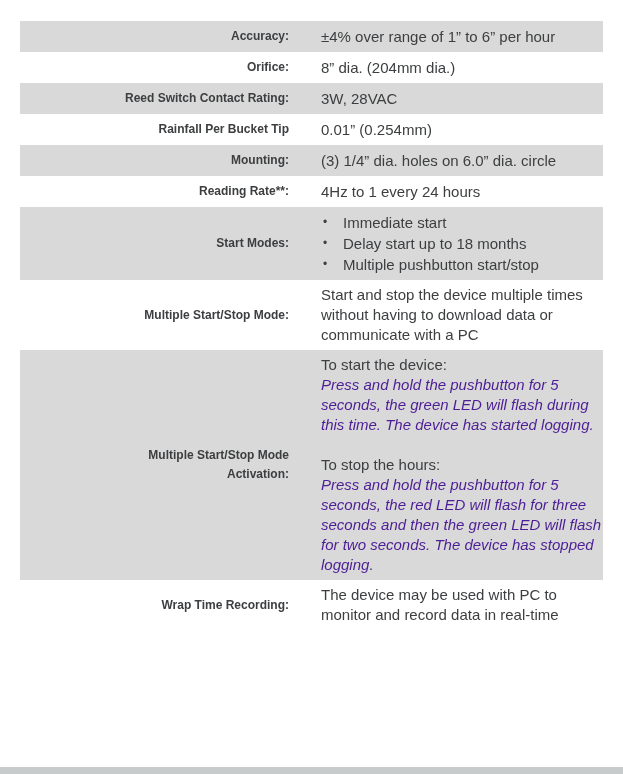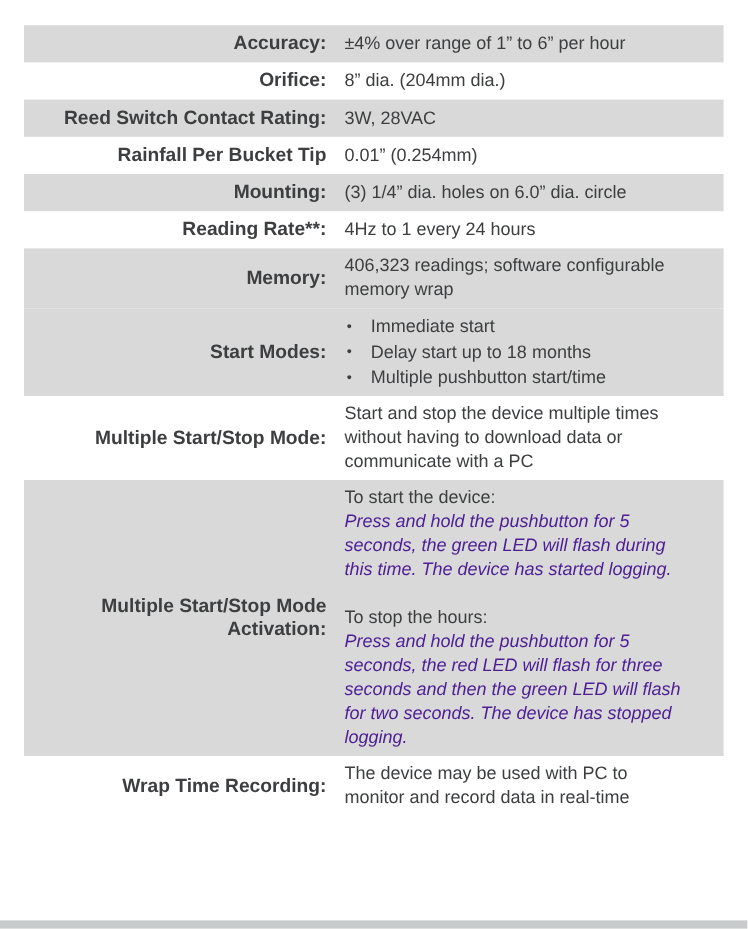--- a/index.html
+++ b/index.html
@@ -19,23 +19,23 @@
   .row {
     display: flex;
     align-items: center;
     min-height: 31px;
   }
   .row.shaded { background: #d9d9d9; }
   .label {
     width: 252px;
     text-align: right;
     font-weight: bold;
-    font-size: 16px;
+    font-size: 12px;
     line-height: 19px;
-    padding: 6px 0;
+    padding: 6px 17px;
     white-space: pre-line;
     flex: none;
   }
   .value {
     margin-left: 15px;
     width: 305px;
     font-size: 15px;
     line-height: 20px;
     padding: 5px 0;
     flex: none;
@@ -87,38 +87,33 @@
       </div>
       <div class="row shaded">
         <div class="label">Mounting:</div>
         <div class="value pre">(3) 1/4” dia. holes on 6.0” dia. circle</div>
       </div>
       <div class="row">
         <div class="label">Reading Rate**:</div>
         <div class="value pre">4Hz to 1 every 24 hours</div>
       </div>
       <div class="row shaded">
-        <div class="label">Memory:</div>
-        <div class="value pre">406,323 readings; software configurable
-memory wrap</div>
-      </div>
-      <div class="row shaded">
         <div class="label">Start Modes:</div>
         <div class="value">
           <div class="bullet-line">
             <span class="dot">•</span>
             <span class="btext">Immediate start</span>
           </div>
           <div class="bullet-line">
             <span class="dot">•</span>
             <span class="btext">Delay start up to 18 months</span>
           </div>
           <div class="bullet-line">
             <span class="dot">•</span>
-            <span class="btext">Multiple pushbutton start/time</span>
+            <span class="btext">Multiple pushbutton start/stop</span>
           </div>
         </div>
       </div>
       <div class="row">
         <div class="label">Multiple Start/Stop Mode:</div>
         <div class="value pre">Start and stop the device multiple times
 without having to download data or
 communicate with a PC</div>
       </div>
       <div class="row shaded">

